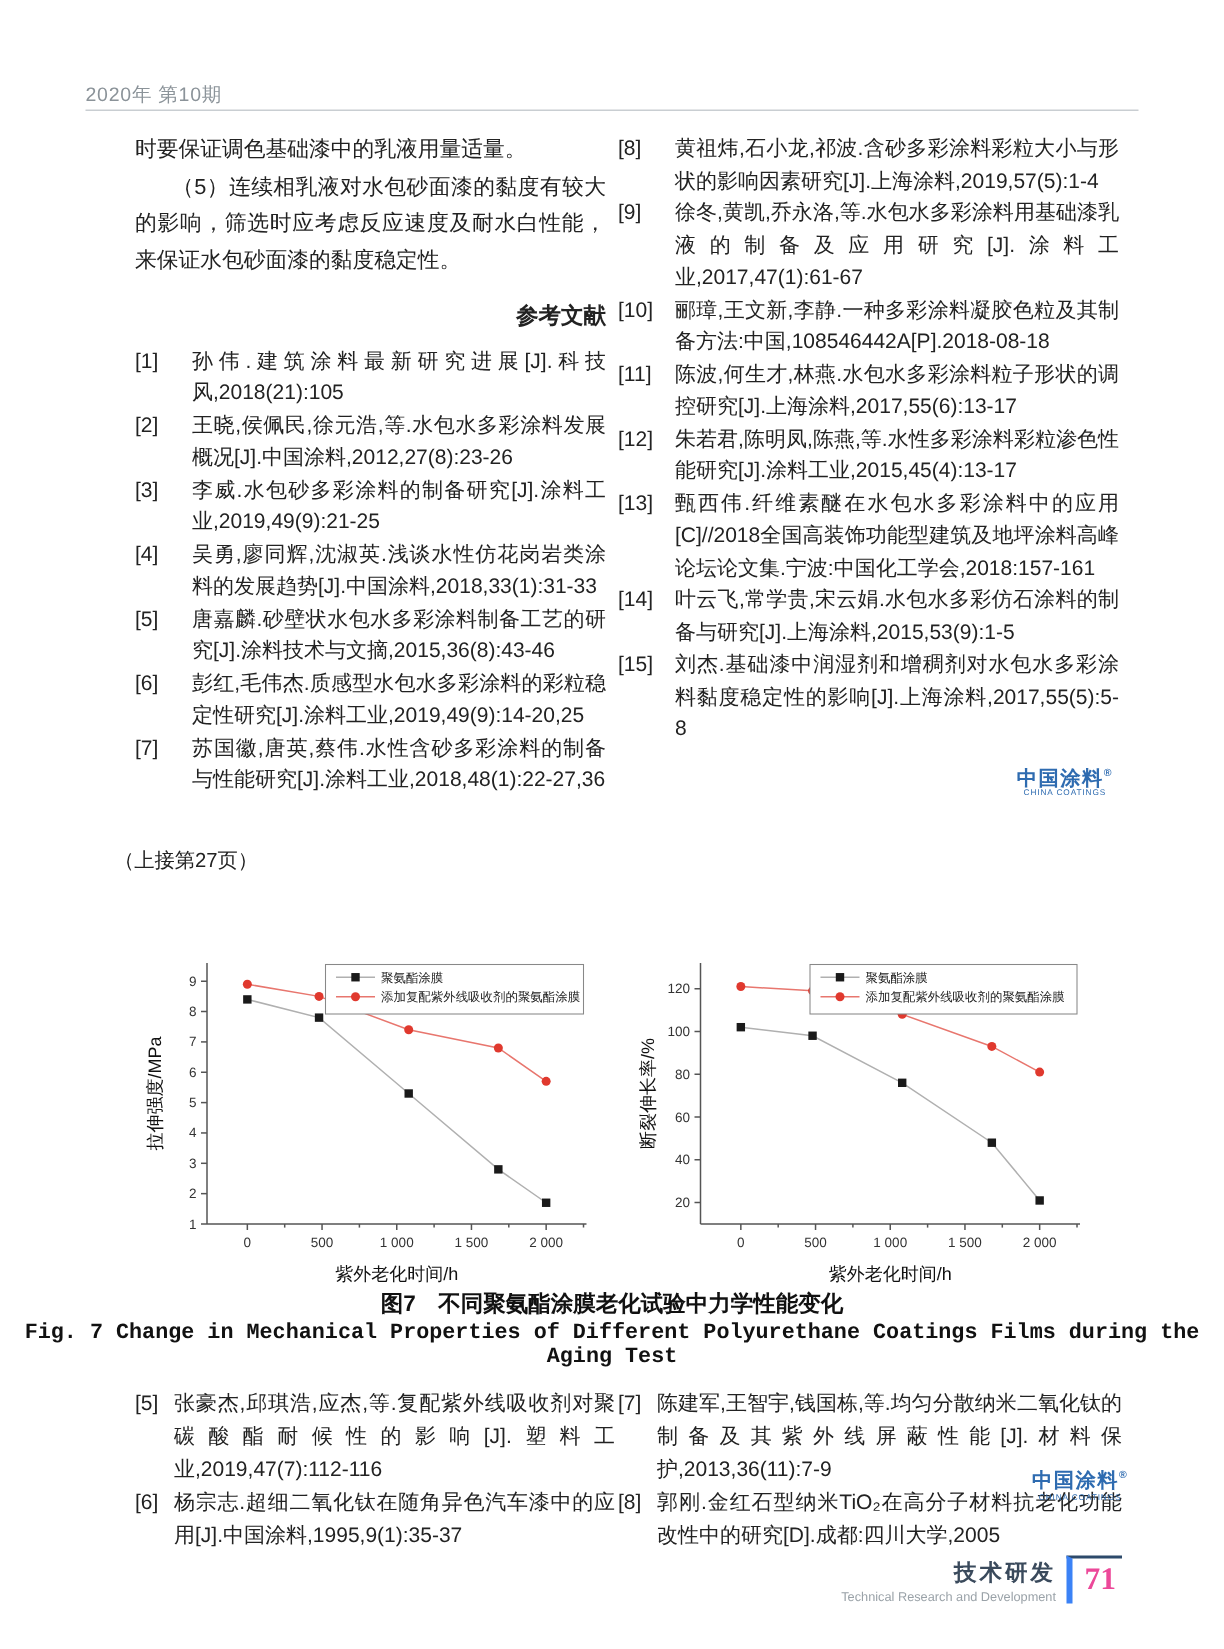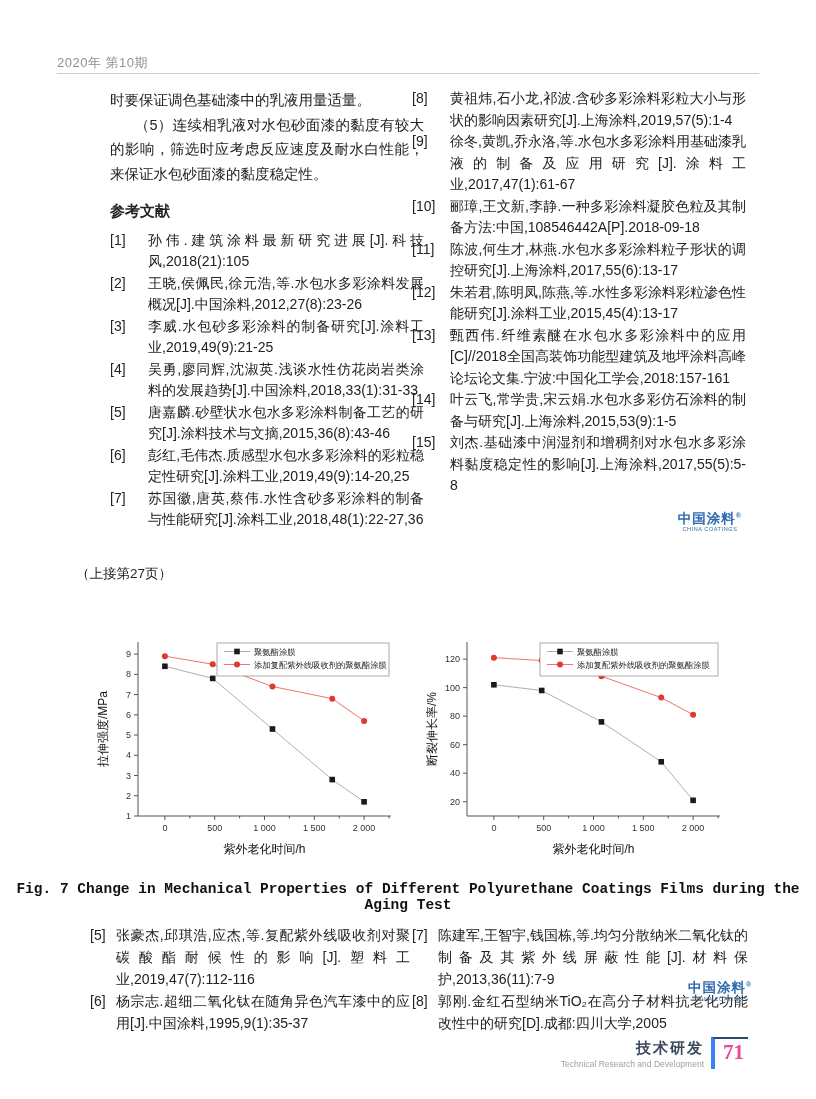--- a/index.html
+++ b/index.html
@@ -8,25 +8,25 @@
     font-family:"Liberation Sans","DejaVu Sans",sans-serif;color:#222;
     overflow:hidden;
   }
   .page{position:absolute;inset:0;border-radius:16px;}
   
   .header{position:absolute;left:57px;right:57px;top:54px;display:flex;
     justify-content:space-between;font-size:13px;color:#8b9399;letter-spacing:.5px;}
   .header-rule{position:absolute;left:57px;right:57px;top:73px;border-top:1px solid #c9ced2;}
   
   .col{position:absolute;font-size:14px;line-height:21.5px;}
-  .col-lt{left:90px;top:88px;width:314px;margin-left:20px;}
+  .col-lt{left:90px;top:88px;width:314px;}
   .col-rt{left:412px;top:88px;width:334px;}
   .para{font-size:14.5px;line-height:24.5px;text-align:justify;margin:0;}
   .para.indent{text-indent:1.7em;}
-  .ref-heading{font-weight:bold;font-size:15px;text-align:left;margin:14px 0 8px 0;}
+  .ref-heading{font-weight:bold;font-size:15px;text-align:right;margin:14px 0 8px 0;}
   .ref-item{display:flex;align-items:flex-start;}
   .ref-id{flex:0 0 38px;}
   .col-bottom .ref-id{flex:0 0 26px;}
   .ref-text{flex:1;text-align:justify;}
   
   .logo{line-height:1.1;display:inline-block;text-align:center;}
   .logo-zh{color:#2e6bb0;font-weight:bold;font-size:13.5px;letter-spacing:1px;}
   .logo-zh sup{font-size:7px;}
   .logo-en{color:#2e6bb0;font-size:5.5px;letter-spacing:.6px;}
   .logo-slot-rt{display:block;text-align:right;margin-top:14px;padding-right:4px;}
@@ -108,21 +108,21 @@
         <div class="ref-item">
           <span class="ref-id">[8]</span>
           <span class="ref-text">黄祖炜,石小龙,祁波.含砂多彩涂料彩粒大小与形状的影响因素研究[J].上海涂料,2019,57(5):1-4</span>
         </div>
         <div class="ref-item">
           <span class="ref-id">[9]</span>
           <span class="ref-text">徐冬,黄凯,乔永洛,等.水包水多彩涂料用基础漆乳液的制备及应用研究[J].涂料工业,2017,47(1):61-67</span>
         </div>
         <div class="ref-item">
           <span class="ref-id">[10]</span>
-          <span class="ref-text">郦璋,王文新,李静.一种多彩涂料凝胶色粒及其制备方法:中国,108546442A[P].2018-09-18</span>
+          <span class="ref-text">郦璋,王文新,李静.一种多彩涂料凝胶色粒及其制备方法:中国,108546442A[P].2018-08-18</span>
         </div>
         <div class="ref-item">
           <span class="ref-id">[11]</span>
           <span class="ref-text">陈波,何生才,林燕.水包水多彩涂料粒子形状的调控研究[J].上海涂料,2017,55(6):13-17</span>
         </div>
         <div class="ref-item">
           <span class="ref-id">[12]</span>
           <span class="ref-text">朱若君,陈明凤,陈燕,等.水性多彩涂料彩粒渗色性能研究[J].涂料工业,2015,45(4):13-17</span>
         </div>
         <div class="ref-item">
@@ -254,20 +254,21 @@
         <rect x="132.2" y="18.7" width="5.6" height="5.6" fill="#1a1a1a"></rect>
         <text x="152" y="24.5" class="legend-t">聚氨酯涂膜</text>
         <line x1="122" y1="34.5" x2="148" y2="34.5" stroke="#e8766e"></line>
         <circle cx="135" cy="34.5" r="3" fill="#e0392e"></circle>
         <text x="152" y="37.5" class="legend-t">添加复配紫外线吸收剂的聚氨酯涂膜</text>
         <text x="168.5" y="223" text-anchor="middle" class="axis-label">紫外老化时间/h</text>
         <text transform="translate(11,99) rotate(-90)" text-anchor="middle" class="axis-label">断裂伸长率/%</text>
       </svg>
   </div>
 
+  <div class="caption-zh">图7　不同聚氨酯涂膜老化试验中力学性能变化</div>
   <div class="caption-en">Fig. 7    Change in Mechanical Properties of Different Polyurethane Coatings Films during the Aging Test</div>
 
   <div class="col col-lb col-bottom">
     <div>
         <div class="ref-item">
           <span class="ref-id">[5]</span>
           <span class="ref-text">张豪杰,邱琪浩,应杰,等.复配紫外线吸收剂对聚碳酸酯耐候性的影响[J].塑料工业,2019,47(7):112-116</span>
         </div>
         <div class="ref-item">
           <span class="ref-id">[6]</span>

